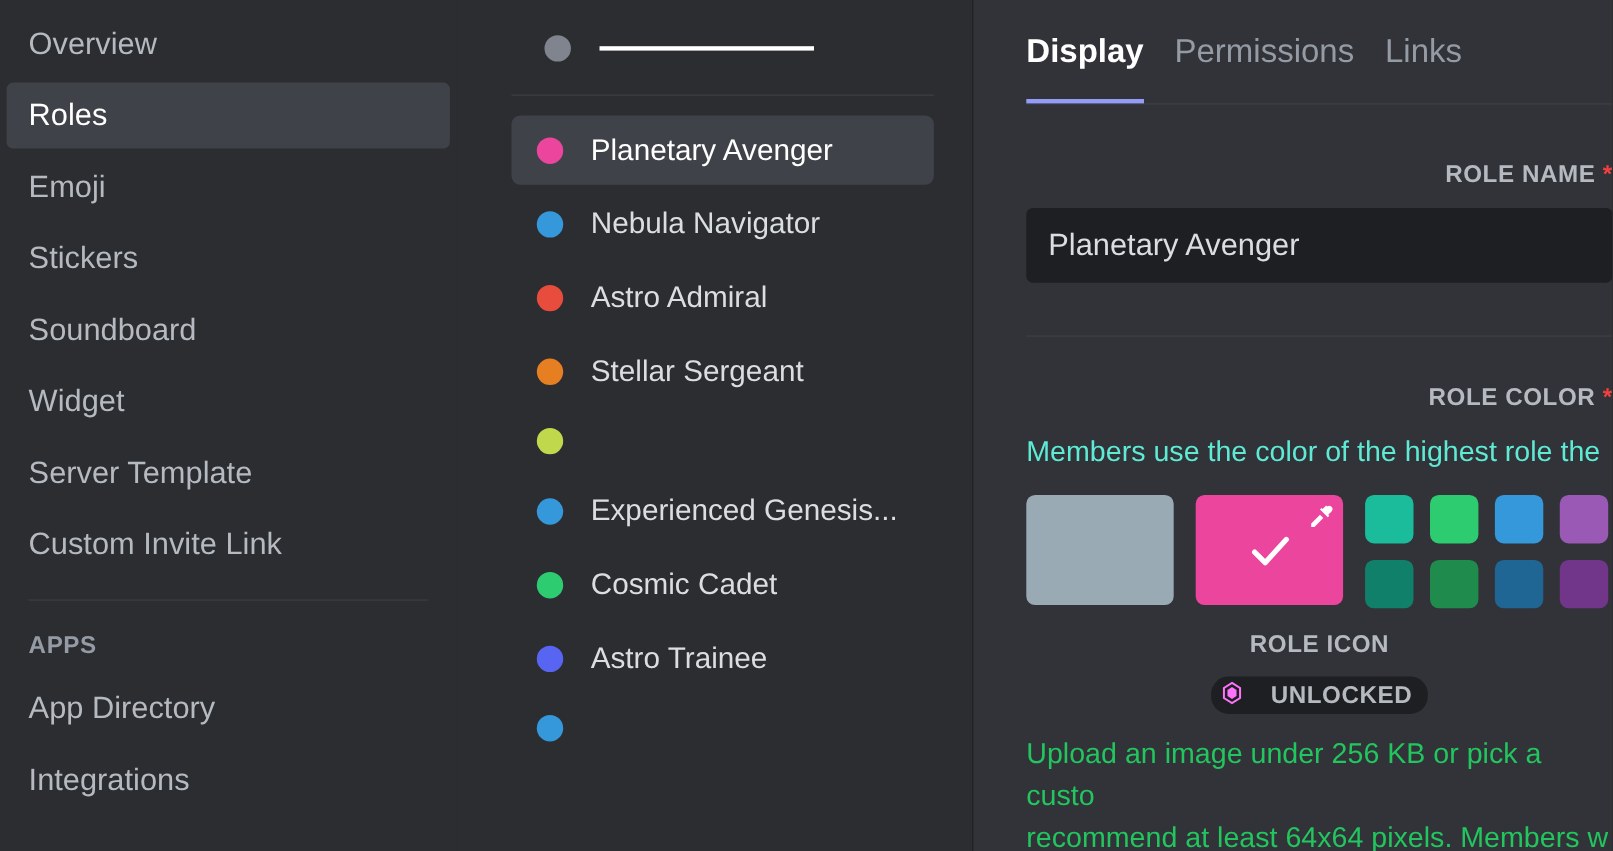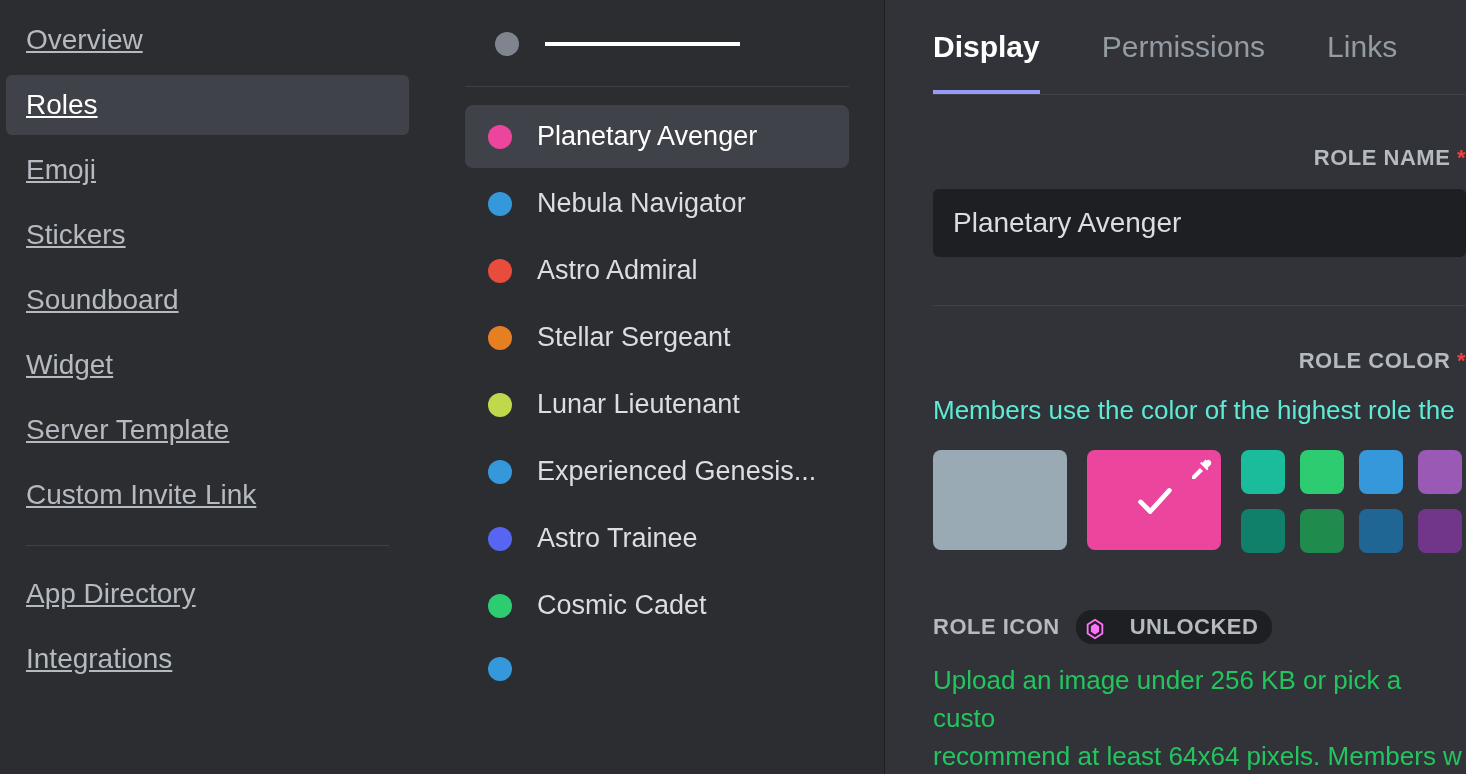--- a/index.html
+++ b/index.html
@@ -21,21 +21,20 @@
       background: #2b2d31;
       padding: 10px 6px 10px 6px;
     }
     .sidebar-item {
       padding: 14px 20px;
       font-size: 28px;
       color: #b5bac1;
       border-radius: 6px;
       cursor: pointer;
       margin-bottom: 5px;
-      text-decoration: underline;
     }
     .sidebar-item.selected {
       background: #404249;
       color: #ffffff;
     }
     .sidebar-divider {
       height: 1px;
       background: #3f4147;
       margin: 20px 20px 18px 20px;
     }
@@ -102,21 +101,21 @@
       font-weight: 500;
     }
     .content {
       flex: 1;
       background: #313338;
       padding: 30px 0 0 48px;
       overflow: hidden;
     }
     .tabs {
       display: flex;
-      gap: 62px;
+      gap: 28px;
       margin-bottom: 0;
     }
     .tab {
       font-size: 30px;
       color: #949ba4;
       padding-bottom: 30px;
       cursor: pointer;
       position: relative;
     }
     .tab.active {
@@ -209,32 +208,33 @@
       top: 8px;
       right: 8px;
     }
     .checkmark {
       position: absolute;
     }
     .icon-section {
       display: flex;
       align-items: center;
       gap: 16px;
-      margin-top: 57px;
+      margin-top: 20px;
       margin-bottom: 18px;
+      flex-direction: column;
     }
     .icon-label {
       font-size: 22px;
       font-weight: 700;
       color: #b5bac1;
       letter-spacing: 0.5px;
     }
     .unlocked-badge {
       display: flex;
-      align-items: flex-end;
+      align-items: flex-start;
       gap: 24px;
       background: #1e1f22;
       border-radius: 16px;
       padding: 4px 14px 4px 8px;
     }
     .unlocked-text {
       font-size: 22px;
       font-weight: 700;
       color: #b5bac1;
       letter-spacing: 0.5px;
@@ -254,20 +254,21 @@
 <div class="sidebar-left">
   <div class="sidebar-item">Overview</div>
   <div class="sidebar-item selected">Roles</div>
   <div class="sidebar-item">Emoji</div>
   <div class="sidebar-item">Stickers</div>
   <div class="sidebar-item">Soundboard</div>
   <div class="sidebar-item">Widget</div>
   <div class="sidebar-item">Server Template</div>
   <div class="sidebar-item">Custom Invite Link</div>
   <div class="sidebar-divider"></div>
+  <div class="sidebar-header">APPS</div>
   <div class="sidebar-item">App Directory</div>
   <div class="sidebar-item">Integrations</div>
 </div>
 
 <div class="roles-column">
   <div class="roles-inner">
     <div class="role-search-row">
       <span class="search-dot"></span>
       <span class="search-line"></span>
     </div>
@@ -283,33 +284,32 @@
         <div class="role-item">
           <span class="role-dot" style="background: rgb(231, 76, 60);"></span>
           <span class="role-label">Astro Admiral</span>
         </div>
         <div class="role-item">
           <span class="role-dot" style="background: rgb(230, 126, 34);"></span>
           <span class="role-label">Stellar Sergeant</span>
         </div>
         <div class="role-item">
           <span class="role-dot" style="background: rgb(192, 217, 76);"></span>
-          <span class="role-label">Lunar Lieutenant</span>
         </div>
         <div class="role-item">
           <span class="role-dot" style="background: rgb(52, 152, 219);"></span>
           <span class="role-label">Experienced Genesis...</span>
         </div>
         <div class="role-item">
+          <span class="role-dot" style="background: rgb(46, 204, 113);"></span>
+          <span class="role-label">Cosmic Cadet</span>
+        </div>
+        <div class="role-item">
           <span class="role-dot" style="background: rgb(88, 101, 242);"></span>
           <span class="role-label">Astro Trainee</span>
-        </div>
-        <div class="role-item">
-          <span class="role-dot" style="background: rgb(46, 204, 113);"></span>
-          <span class="role-label">Cosmic Cadet</span>
         </div>
         <div class="role-item">
           <span class="role-dot" style="background: rgb(52, 152, 219);"></span>
         </div>
       </div>
   </div>
 </div>
 
 <div class="content">
   <div class="tabs">

